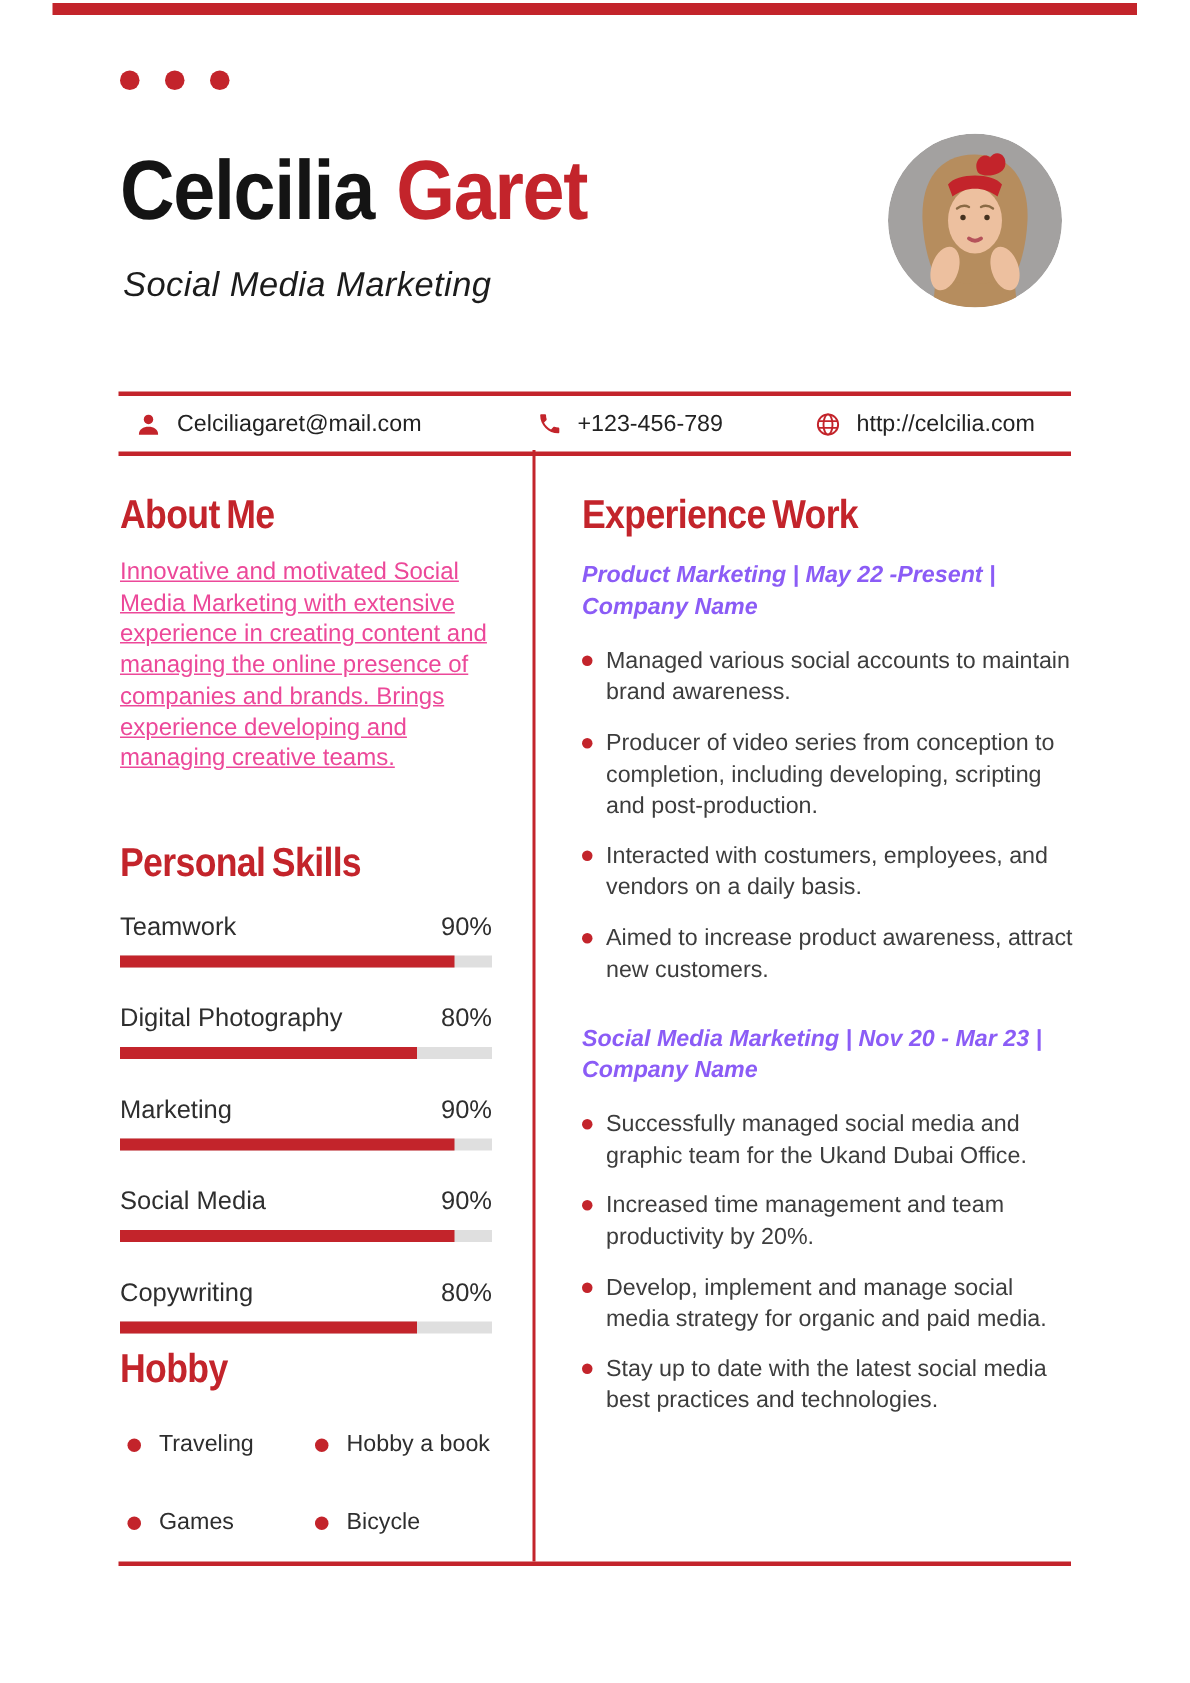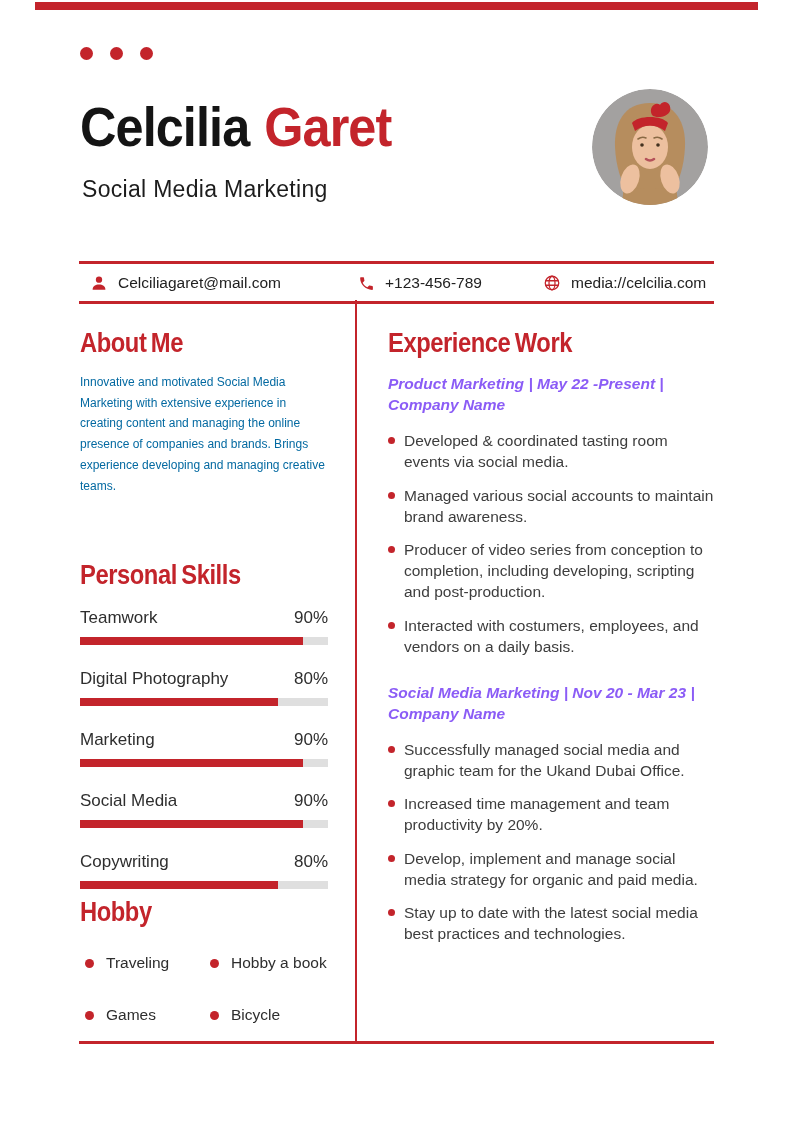--- a/index.html
+++ b/index.html
@@ -6,39 +6,39 @@
   .page{position:relative;width:793px;height:1122px;background:#fff;overflow:hidden;
         font-family:"Liberation Sans","DejaVu Sans",sans-serif;color:#3d3d3d;}
 
   .top-bar{position:absolute;left:35px;top:2px;width:723px;height:8px;background:var(--accent);}
   .dots{position:absolute;left:80px;top:47px;display:flex;gap:17px;}
   .dot{width:13px;height:13px;border-radius:50%;background:var(--accent);}
 
   .name{position:absolute;left:80px;top:96px;font-size:56px;font-weight:800;letter-spacing:-1px;
         word-spacing:2px;color:#141414;white-space:nowrap;transform:scaleX(0.9);transform-origin:left;line-height:1.1;}
   .name .last{color:var(--accent);}
-  .subtitle{position:absolute;left:82px;top:176px;font-size:23px;color:#1c1c1c;letter-spacing:0.3px;}
+  .subtitle{position:absolute;left:82px;top:176px;font-size:23px;color:#1c1c1c;letter-spacing:0.3px;font-style:italic;}
 
   .photo{position:absolute;left:592px;top:89px;width:116px;height:116px;border-radius:50%;overflow:hidden;}
 
   .contact{position:absolute;left:79px;top:261px;width:635px;height:37px;
            border-top:3px solid var(--accent);border-bottom:3px solid var(--accent);}
-  .citem{position:absolute;top:50%;transform:translateY(-50%);display:flex;align-items:flex-end;gap:10px;
+  .citem{position:absolute;top:50%;transform:translateY(-50%);display:flex;align-items:center;gap:10px;
          font-size:15.5px;color:#222;white-space:nowrap;}
   .citem svg{display:block;}
 
   .vdivider{position:absolute;left:355px;top:300px;width:2px;height:741px;background:var(--accent);}
   .bottom-line{position:absolute;left:79px;top:1041px;width:635px;height:3px;background:var(--accent);}
 
   .sec-h{display:inline-block;font-size:27px;font-weight:800;color:var(--accent);
          letter-spacing:-0.5px;word-spacing:-2px;transform:scaleX(0.88);transform-origin:left;
          margin:0;line-height:1.15;white-space:nowrap;}
 
   .sec-about{position:absolute;left:80px;top:328px;width:252px;}
-  .about-text{margin:13px 0 0 0;font-size:12px;line-height:20.7px;color:#0369a1;}
+  .about-text{margin:13px 0 0 0;font-size:16px;line-height:20.7px;color:#ec4899;text-decoration:underline;}
 
   .sec-skills{position:absolute;left:80px;top:560px;width:248px;}
   .skills-list{margin-top:17px;}
   .skill{margin-bottom:24px;}
   .skill-top{display:flex;justify-content:space-between;font-size:17px;color:#2e2e2e;margin-bottom:9px;}
   .skill-bar{height:8px;background:#dfdfdf;}
   .skill-fill{height:100%;background:var(--accent);}
 
   .sec-hobby{position:absolute;left:80px;top:897px;width:265px;}
   .hobby-grid{display:grid;grid-template-columns:125px auto;row-gap:34px;margin:26px 0 0 5px;}
@@ -104,21 +104,21 @@
         <path d="M6.62 10.79c1.44 2.83 3.76 5.14 6.59 6.59l2.2-2.21c.27-.27.67-.36 1.02-.24 1.12.37 2.33.57 3.57.57.55 0 1 .45 1 1V20c0 .55-.45 1-1 1-9.39 0-17-7.61-17-17 0-.55.45-1 1-1h3.5c.55 0 1 .45 1 1 0 1.25.2 2.45.57 3.57.11.35.03.74-.25 1.02l-2.2 2.2z"></path>
       </svg>
       <span>+123-456-789</span>
     </div>
     <div class="citem" style="left:464px">
       <svg width="18" height="18" viewBox="0 0 24 24" fill="none" stroke="#c3242b" stroke-width="1.7">
         <circle cx="12" cy="12" r="9"></circle>
           <ellipse cx="12" cy="12" rx="4" ry="9"></ellipse>
           <path d="M3.4 9h17.2M3.4 15h17.2"></path>
       </svg>
-      <span>media://celcilia.com</span>
+      <span>http://celcilia.com</span>
     </div>
   </div>
 
   <div class="vdivider"></div>
   <div class="bottom-line"></div>
 
   <div class="sec-about">
     <h2 class="sec-h">About Me</h2>
     <p class="about-text">Innovative and motivated Social Media Marketing with extensive experience in creating content and managing the online presence of companies and brands. Brings experience developing and managing creative teams.</p>
   </div>
@@ -197,33 +197,33 @@
   </div>
 
   <div class="sec-exp">
     <h2 class="sec-h">Experience Work</h2>
     <div id="jobs">
         <div class="job-title">Product Marketing | May 22 -Present |
 Company Name</div>
         <ul class="bullets">
           <li>
             <span class="bdot"></span>
-            <span class="btext">Developed &amp; coordinated tasting room events via social media.</span>
-          </li>
-          <li>
-            <span class="bdot"></span>
             <span class="btext">Managed various social accounts to maintain brand awareness.</span>
           </li>
           <li>
             <span class="bdot"></span>
             <span class="btext">Producer of video series from conception to completion, including developing, scripting and post-production.</span>
           </li>
           <li>
             <span class="bdot"></span>
             <span class="btext">Interacted with costumers, employees, and vendors on a daily basis.</span>
+          </li>
+          <li>
+            <span class="bdot"></span>
+            <span class="btext">Aimed to increase product awareness, attract new customers.</span>
           </li>
         </ul>
         <div class="job-title second">Social Media Marketing | Nov 20 - Mar 23 |
 Company Name</div>
         <ul class="bullets">
           <li>
             <span class="bdot"></span>
             <span class="btext">Successfully managed social media and graphic team for the Ukand Dubai Office.</span>
           </li>
           <li>

